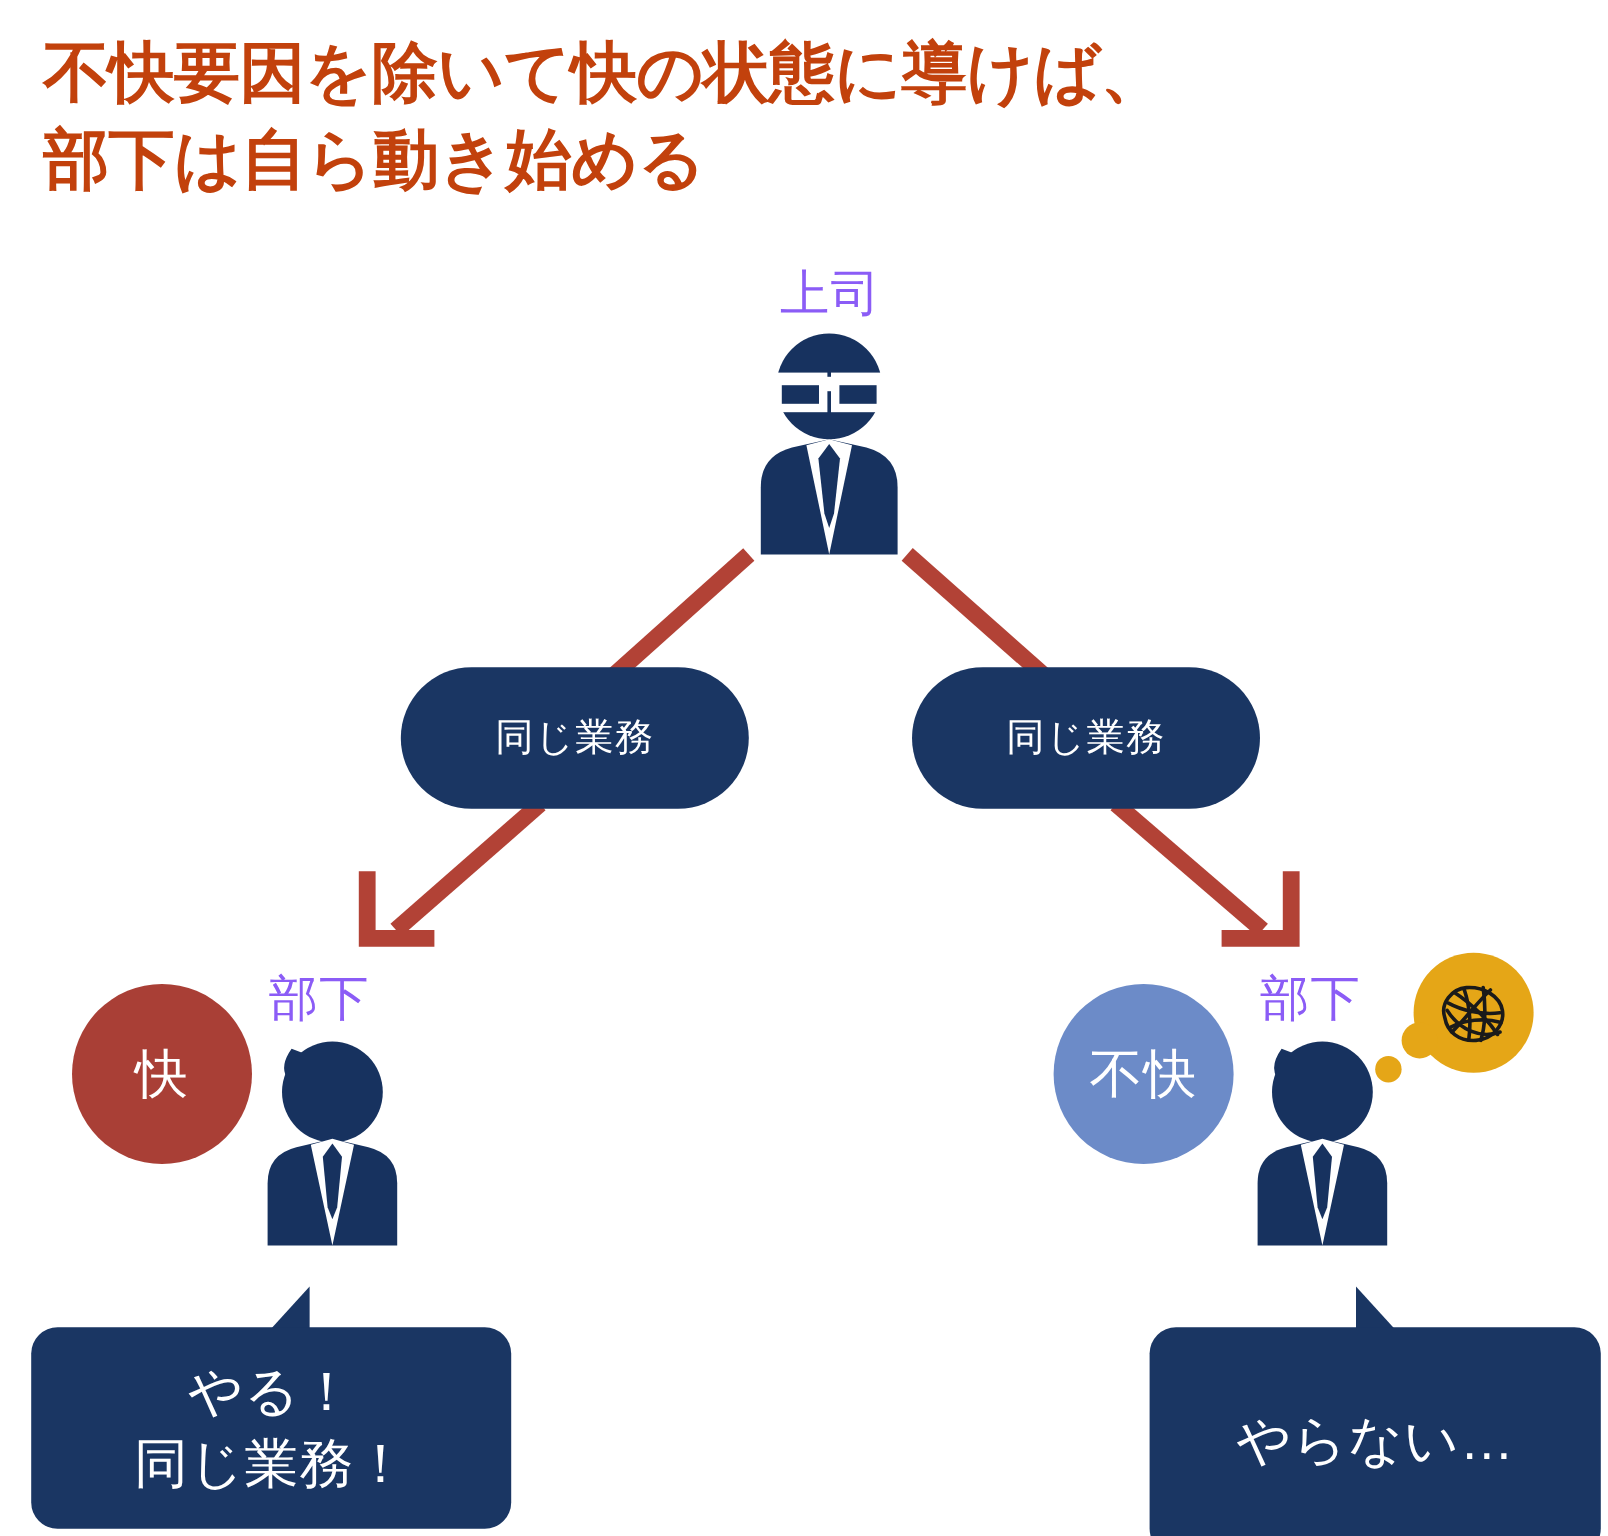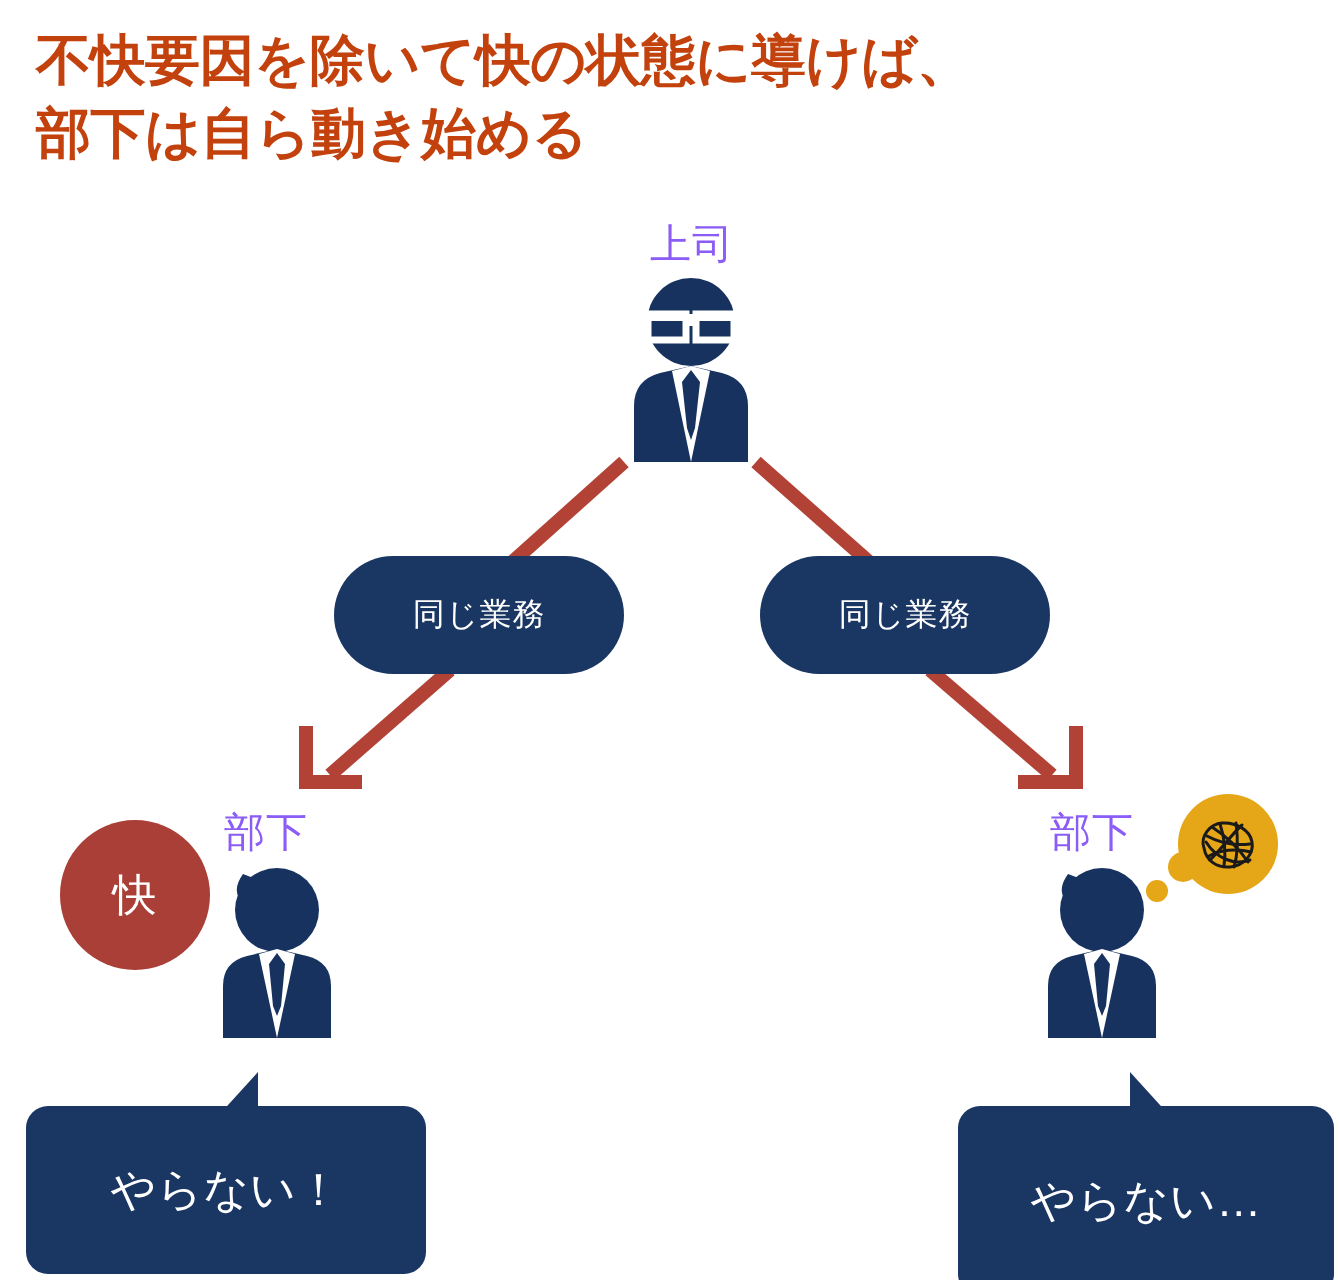--- a/index.html
+++ b/index.html
@@ -178,23 +178,27 @@
     <path d="M46 96 L64 180 L82 96 L64 91 Z" fill="#ffffff"></path>
 
     <path d="M64 95 L56 106 L60 148 L64 158 L68 148 L72 106 Z" fill="#17325F"></path>
   </svg>
 
   <svg class="abs" style="left:180px; top:1030px; width:160px; height:110px;" viewBox="0 0 160 110">
     <path d="M78 42 L78 108 L18 108 Z" fill="#1A3663"></path>
   </svg>
 
   <div class="bubble" style="left:26px; top:1106px; width:400px; height:168px;">
-    <div class="bubble-line">やらない！</div>
-  </div>
-
+    <div class="bubble-line">やる！</div>
+    <div class="bubble-line">同じ業務！</div>
+  </div>
+
+  <div class="state-circle unpleasant" style="left:878px; top:820px; width:150px; height:150px;">
+    <span>不快</span>
+  </div>
 
   <div class="role-label" style="left:1050px; top:812px;">部下</div>
 
   <svg class="abs" style="left:1038px; top:858px; width:128px; height:180px;" viewBox="0 0 128 180">
     <path d="M30 16 Q20 30 26 40 Q34 28 46 22 Z" fill="#17325F"></path>
     <circle cx="64" cy="52" r="42" fill="#17325F"></circle>
     <path d="M10 180 L10 128 Q10 104 34 98 L64 91 L94 98 Q118 104 118 128 L118 180 Z" fill="#17325F"></path>
     <path d="M46 96 L64 180 L82 96 L64 91 Z" fill="#ffffff"></path>
     <path d="M64 95 L56 106 L60 148 L64 158 L68 148 L72 106 Z" fill="#17325F"></path>
   </svg>

